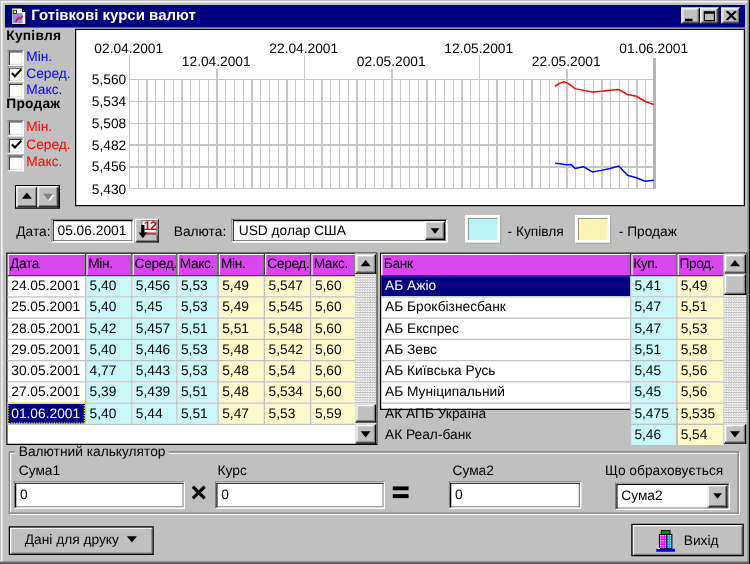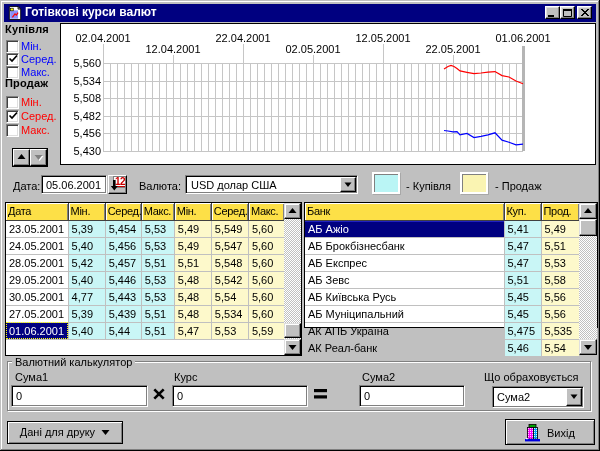--- a/index.html
+++ b/index.html
@@ -21,21 +21,21 @@
 .sunken { background:#fff; border:1px solid; border-color:#808080 #fff #fff #808080; box-shadow: inset 1px 1px 0 #000, inset -1px -1px 0 #808080; }
 .btn { background:#c0c0c0; border:1px solid #000; box-shadow: inset 1px 1px 0 #fff, inset -1px -1px 0 #808080; }
 .grplabel { font-weight:bold; color:#000; }
 .cb { width:13px; height:13px; background:#fff; border:1px solid; border-color:#808080 #fff #fff #808080; box-shadow: inset 1px 1px 0 #404040, inset -1px -1px 0 #dfdfdf; }
 .cblabel { font-size:11px; }
 .blue { color:#0000ff; }
 .red { color:#ff0000; }
 #chart { left:60px; top:23px; width:536px; height:142px; background:#fff; border:1px solid #000;text-decoration:underline; }
 table { border-collapse:collapse; table-layout:fixed; font-size:11px; }
 td, th { overflow:hidden; white-space:nowrap; font-weight:normal; text-align:left; padding:0 0 0 3px; height:17px; }
-th { letter-spacing:-0.3px; padding-left:2px; background:#fde047; border-right:1px solid #404040; border-bottom:1px solid #404040; box-shadow: inset 1px 1px 0 #fff, inset -1px 0 0 #808080; }
+th { letter-spacing:-0.3px; padding-left:2px; background:#d946ef; border-right:1px solid #404040; border-bottom:1px solid #404040; box-shadow: inset 1px 1px 0 #fff, inset -1px 0 0 #808080; }
 td { border-right:1px solid #c0c0c0; border-bottom:1px solid #c0c0c0; }
 .cyan { background:#c9f6f6; }
 .yell { background:#fdf9cb; }
 .sel { background:#000080; color:#fff; outline:1px dotted #ffff00; outline-offset:-1px; }
 .sel2 { background:#000080; color:#fff; box-shadow: inset 0 1px 0 #2020c0; margin-left: 39px; }
 .tblbox { border:1px solid #000; background:#fff; }
 .sb { background-color:#c0c0c0; background-image: conic-gradient(#fff 25%, #c0c0c0 0 50%, #fff 0 75%, #c0c0c0 0); background-size:2px 2px; }
 .sbbtn { background:#c0c0c0; border:1px solid; border-color:#dfdfdf #000 #000 #dfdfdf; box-shadow: inset -1px -1px 0 #808080, inset 1px 1px 0 #fff; }
 #grpbox { left:7px; top:361px; width:584px; height:50px; border:1px solid #808080; box-shadow: 1px 1px 0 #fff, inset 1px 1px 0 #fff; }
 .editfld { background:#fff; border:1px solid; border-color:#808080 #fff #fff #808080; box-shadow: inset 1px 1px 0 #000, inset -1px -1px 0 #808080; padding:4px 0 0 4px; }
@@ -246,35 +246,35 @@
         <tr>
           <th>Дата</th>
           <th>Мін.</th>
           <th>Серед.</th>
           <th>Макс.</th>
           <th>Мін.</th>
           <th>Серед.</th>
           <th>Макс.</th>
         </tr>
     <tr>
-          <td>23.05.2001</td>
-          <td class="cyan">5,39</td>
-          <td class="cyan">5,454</td>
-          <td class="cyan">5,53</td>
-          <td class="yell">5,49</td>
-          <td class="yell">5,549</td>
-          <td class="yell">5,60</td>
-        </tr>
-    <tr>
           <td>24.05.2001</td>
           <td class="cyan">5,40</td>
           <td class="cyan">5,456</td>
           <td class="cyan">5,53</td>
           <td class="yell">5,49</td>
           <td class="yell">5,547</td>
+          <td class="yell">5,60</td>
+        </tr>
+    <tr>
+          <td>25.05.2001</td>
+          <td class="cyan">5,40</td>
+          <td class="cyan">5,45</td>
+          <td class="cyan">5,53</td>
+          <td class="yell">5,49</td>
+          <td class="yell">5,545</td>
           <td class="yell">5,60</td>
         </tr>
     <tr>
           <td>28.05.2001</td>
           <td class="cyan">5,42</td>
           <td class="cyan">5,457</td>
           <td class="cyan">5,51</td>
           <td class="yell">5,51</td>
           <td class="yell">5,548</td>
           <td class="yell">5,60</td>

